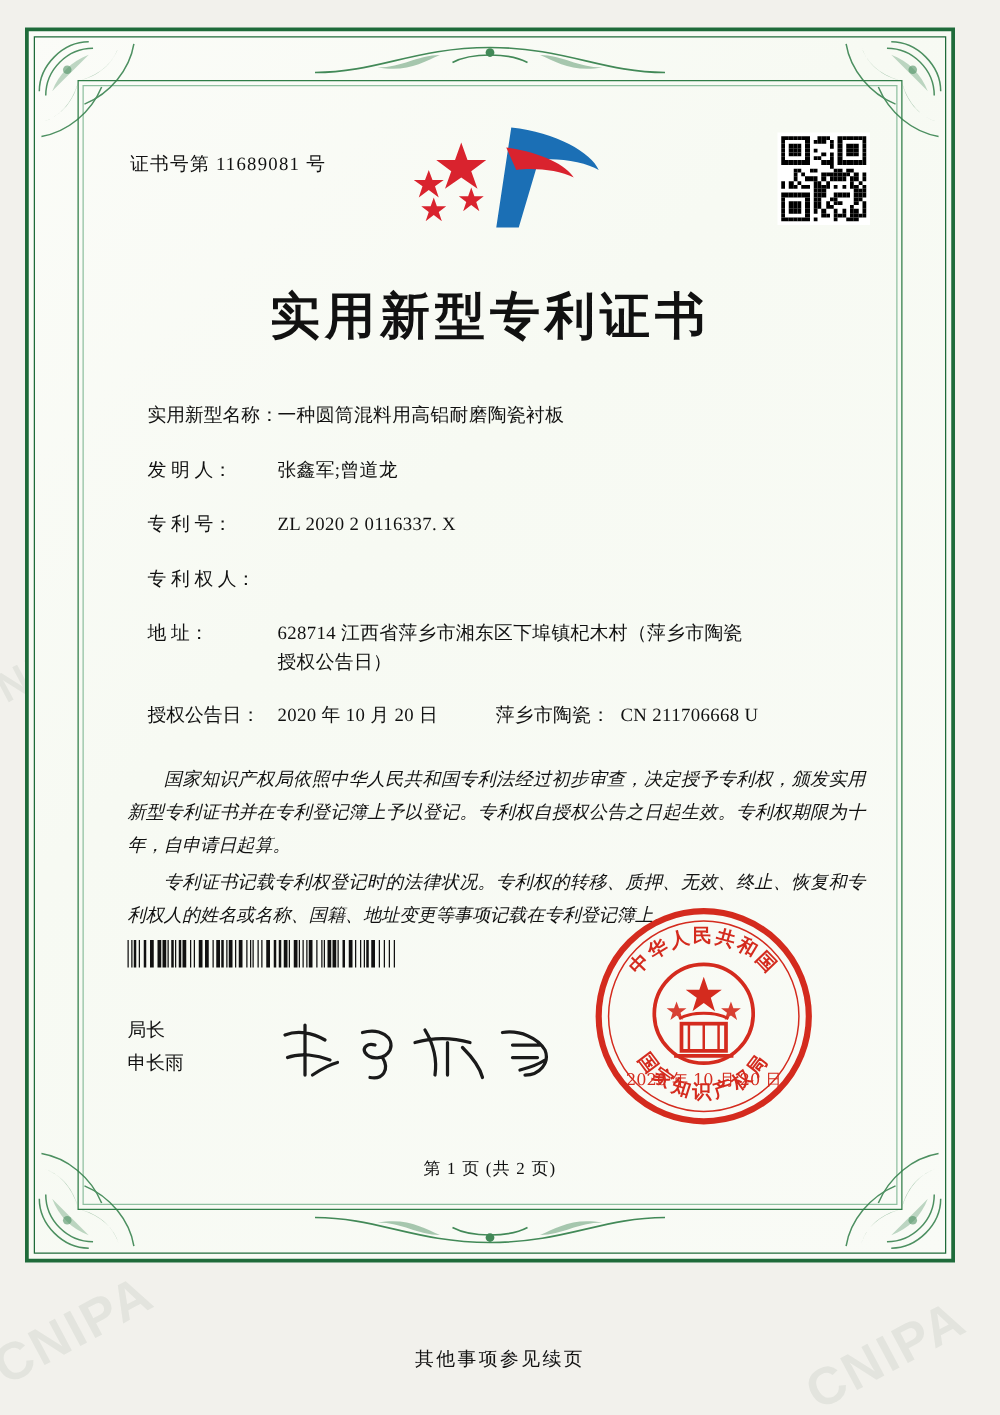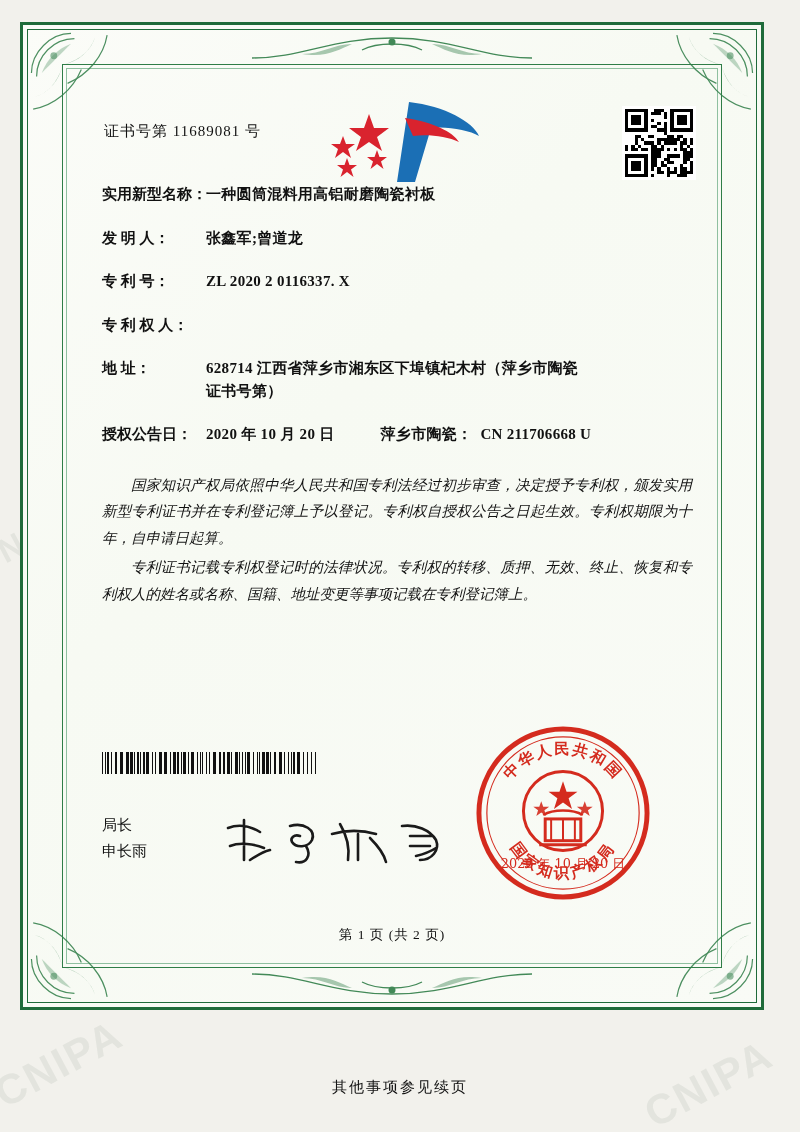--- a/index.html
+++ b/index.html
@@ -154,23 +154,22 @@
     font-size: 40px;
     font-weight: bold;
     letter-spacing: 4px;
     color: #111;
     margin-top: 84px;
     font-family: "DejaVu Serif", "Liberation Serif", serif;
   }
 
   .fields {
     margin-top: 42px;
-    margin-left: 22px;
+    margin-left: 38px;
     margin-right: 10px;
-    font-weight: bold;
   }
   .field-row {
     display: flex;
     align-items: flex-start;
     font-size: 15px;
     color: #111;
     margin-bottom: 21px;
     line-height: 1.5;
   }
   .f-label {
@@ -812,20 +811,21 @@
       <svg viewBox="0 0 190 92">
         <path d="M112 6 C148 10 176 26 182 40 C172 34 150 30 134 32 L118 86 L100 86 L112 6Z" fill="#1b6fb5"></path>
         <path d="M108 22 C136 26 156 36 162 46 C150 40 130 38 116 40 L108 22Z" fill="#d9232e"></path>
         <path d="M72 18 l5 14 15 0 -12 9 5 14 -13 -9 -13 9 5 -14 -12 -9 15 0Z" fill="#d9232e"></path>
         <path d="M46 40 l3 8 9 0 -7 5 3 9 -8 -6 -8 6 3 -9 -7 -5 9 0Z" fill="#d9232e"></path>
         <path d="M50 62 l2.5 7 7.5 0 -6 4.5 2.5 7.5 -6.5 -5 -6.5 5 2.5 -7.5 -6 -4.5 7.5 0Z" fill="#d9232e"></path>
         <path d="M80 54 l2.5 7 7.5 0 -6 4.5 2.5 7.5 -6.5 -5 -6.5 5 2.5 -7.5 -6 -4.5 7.5 0Z" fill="#d9232e"></path>
       </svg>
     </div>
 
+    <div class="main-title">实用新型专利证书</div>
 
     <div class="fields">
       <div class="field-row">
         <div class="f-label">实用新型名称：</div>
         <div class="f-value">一种圆筒混料用高铝耐磨陶瓷衬板</div>
       </div>
       <div class="field-row">
         <div class="f-label">发 明 人：</div>
         <div class="f-value">张鑫军;曾道龙</div>
       </div>
@@ -833,21 +833,21 @@
         <div class="f-label">专 利 号：</div>
         <div class="f-value">ZL 2020 2 0116337. X</div>
       </div>
       <div class="field-row">
         <div class="f-label">专 利 权 人：</div>
       </div>
       <div class="field-row">
         <div class="f-label">地 址：</div>
         <div class="f-value">
           <span>628714 江西省萍乡市湘东区下埠镇杞木村（萍乡市陶瓷</span>
-          <span class="cont">证书号第）</span>
+          <span class="cont">授权公告日）</span>
         </div>
       </div>
       <div class="field-row">
         <div class="f-label">授权公告日：</div>
         <div class="f-value">
           <span class="row-inline">
             <span>2020 年 10 月 20 日</span>
             <span class="seg2-label">萍乡市陶瓷：</span>
             <span class="seg2-val">CN 211706668 U</span>
           </span>

